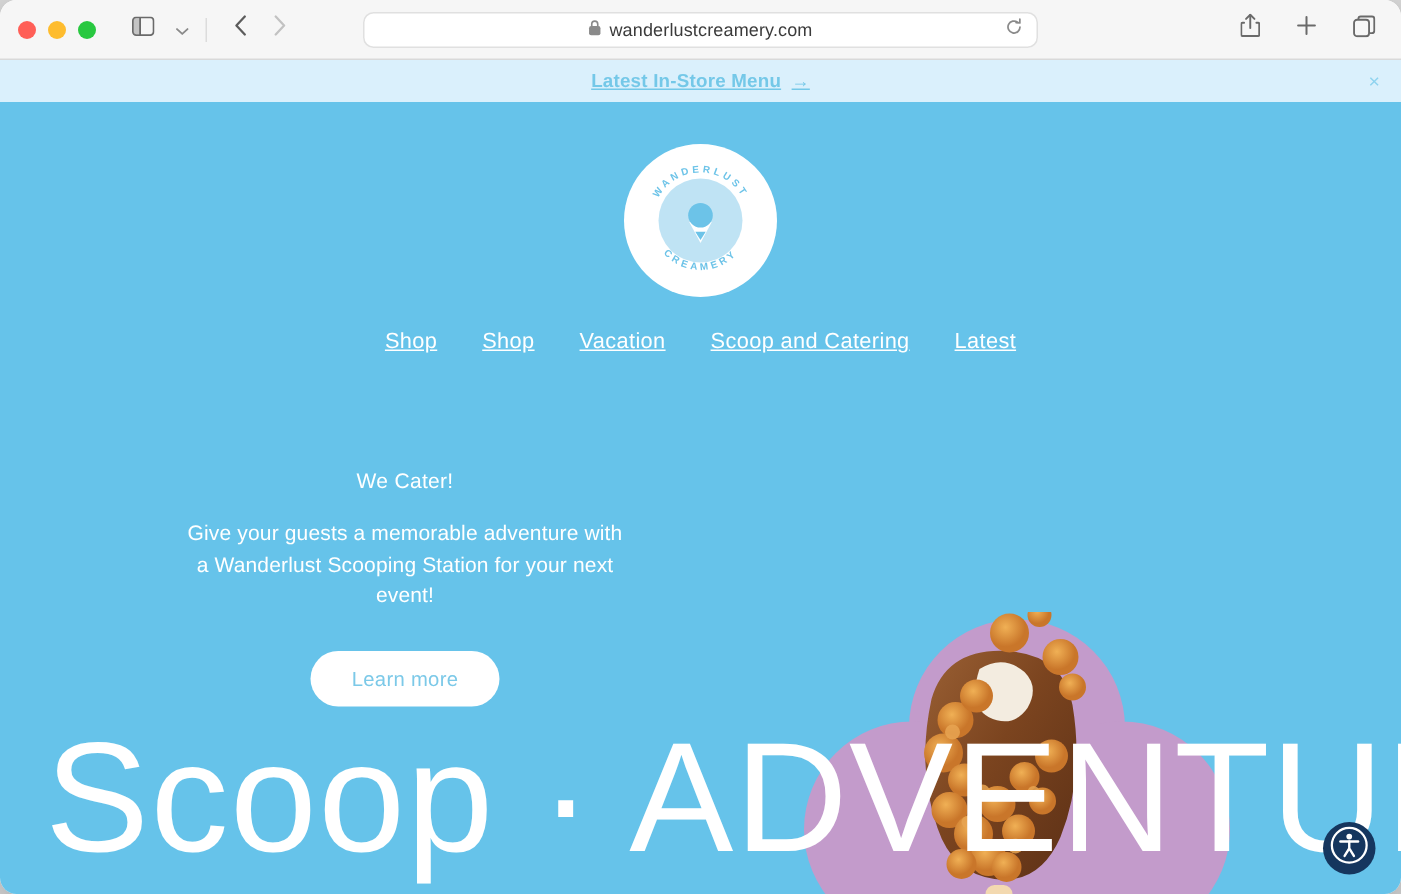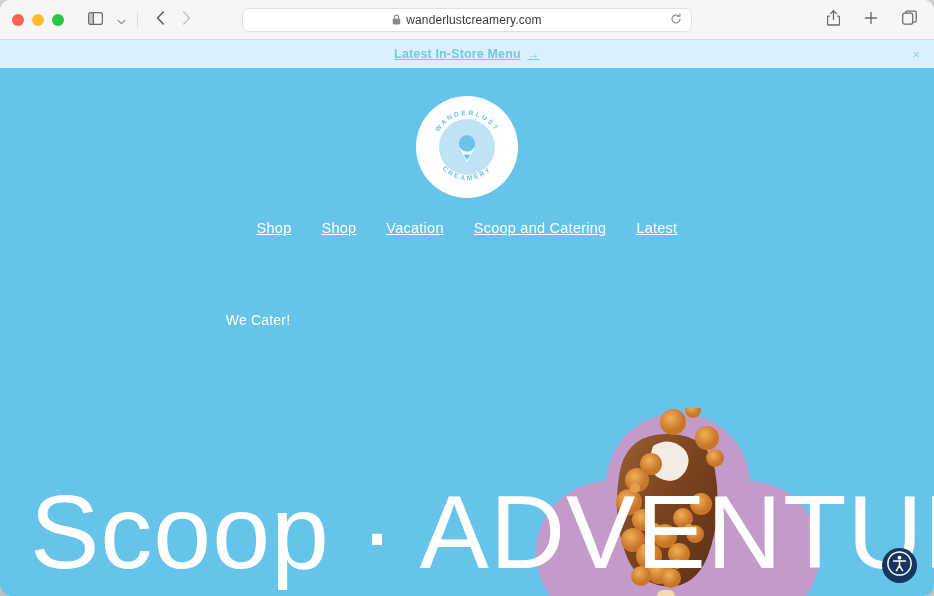--- a/index.html
+++ b/index.html
@@ -130,21 +130,21 @@
   .nav-item {
     color: #ffffff;
     font-size: 14.5px;
     letter-spacing: .25px;
     white-space: nowrap;
   }
 
   
   .hero {
     position: absolute;
-    left: 108px; top: 244px;
+    left: 120px; top: 244px;
     width: 300px;
     text-align: center;
     color: #ffffff;
   }
   .hero-eyebrow { font-size: 14px; letter-spacing: .2px; }
   .hero-body {
     margin-top: 17px;
     font-size: 14px;
     line-height: 1.48;
     letter-spacing: .1px;
@@ -346,20 +346,22 @@
       <nav class="nav">
         <a class="nav-item" href="#">Shop</a>
         <a class="nav-item" href="#">Shop</a>
         <a class="nav-item" href="#">Vacation</a>
         <a class="nav-item" href="#">Scoop and Catering</a>
         <a class="nav-item" href="#">Latest</a>
       </nav>
 
       <div class="hero">
         <div class="hero-eyebrow">We Cater!</div>
+        <div class="hero-body">Give your guests a memorable adventure with a Wanderlust Scooping Station for your next event!</div>
+        <button class="cta">Learn more</button>
       </div>
 
       <div class="product">
         <svg width="180" height="256" viewBox="0 0 180 256">
           <defs>
             <linearGradient id="choc" x1="0" y1="0" x2="1" y2="1">
               <stop offset="0%" stop-color="#9a6034"></stop>
               <stop offset="45%" stop-color="#7b441f"></stop>
               <stop offset="100%" stop-color="#5c3016"></stop>
             </linearGradient>

